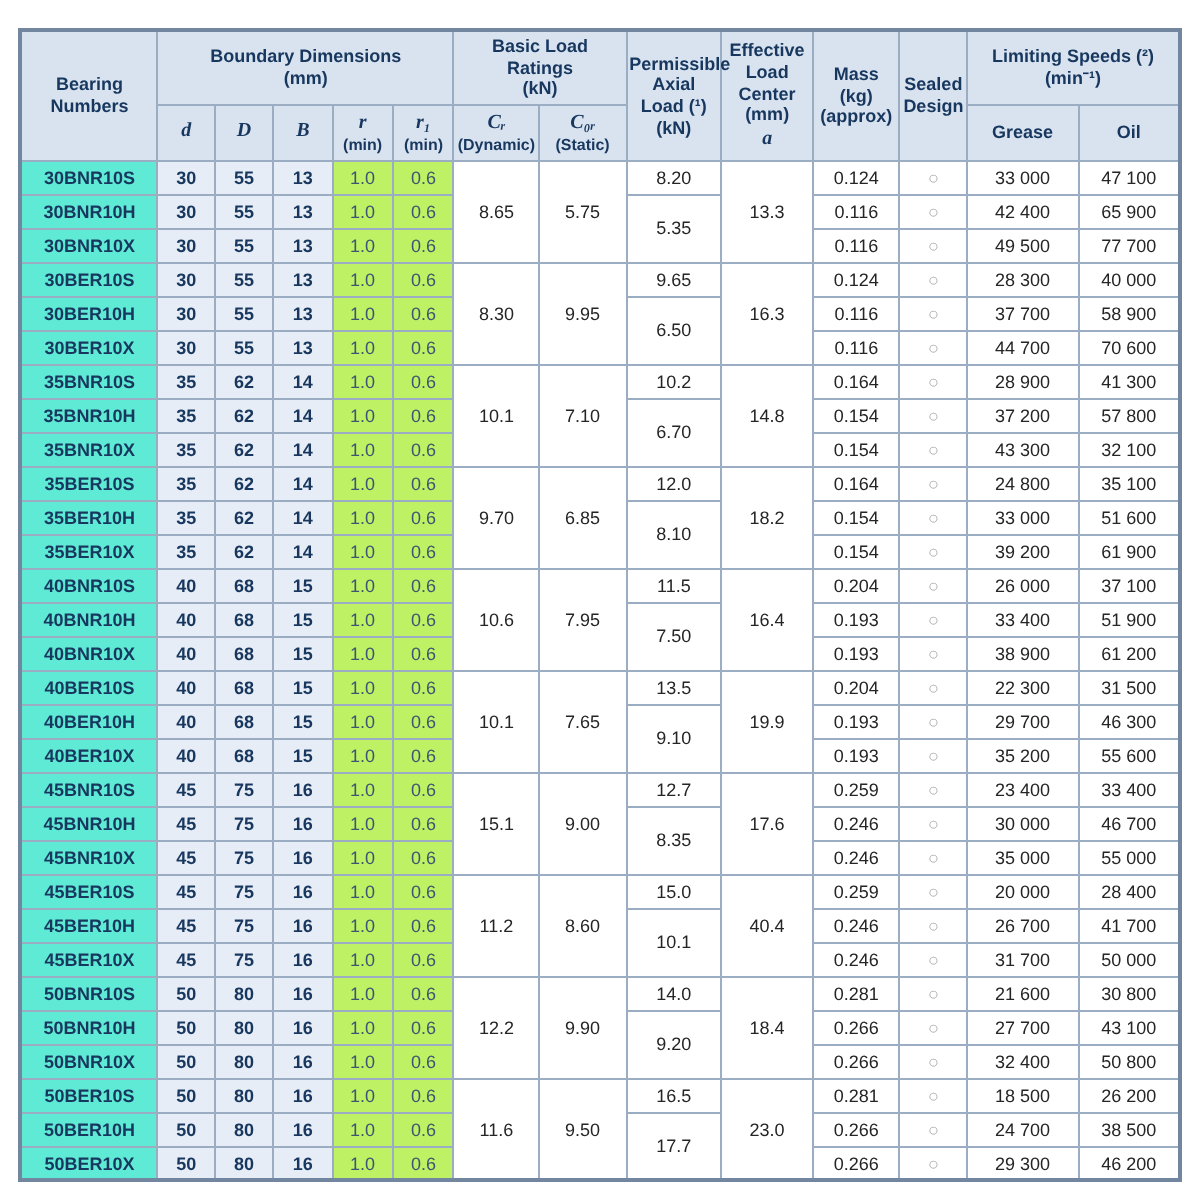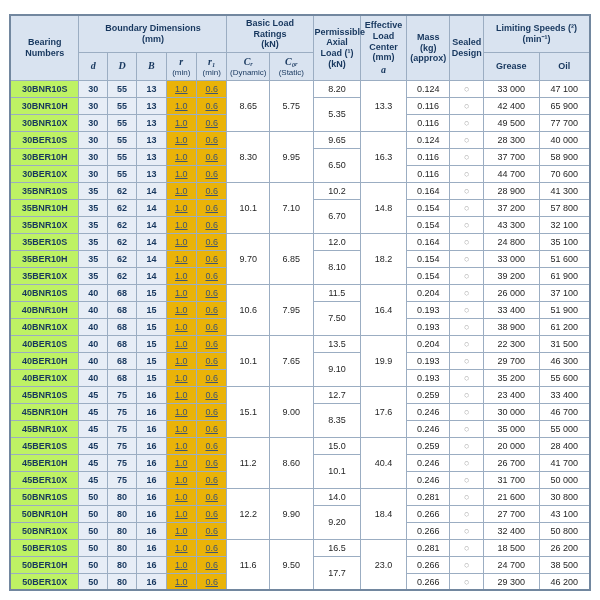--- a/index.html
+++ b/index.html
@@ -32,36 +32,36 @@
   thead tr.h1 th { height:32px; }
   thead tr.h2 th { height:28px; }
   .sym {
     font-family:"Liberation Serif", serif;
     font-style:italic;
     font-size:10px;
   }
   .subline {
     display:block;
     font-size:8px;
-    font-weight:normal;
+    font-weight:bold;
     white-space:pre-line;
   }
   .ml { display:block; white-space:pre-line; }
   .aline { display:block; margin-top:1px; }
   tbody td {
     font-size:9px;
     height:17px;
     padding:0 2px;
     color:#252525;
     white-space:nowrap;
     background:#ffffff;
   }
-  td.c-bearing { background:#bef264; color:#17375e; font-weight:bold; }
+  td.c-bearing { background:#5eead4; color:#17375e; font-weight:bold; }
   td.c-dim     { background:#e7edf6; color:#17375e; font-weight:bold; }
-  td.c-rdim    { background:#eab308; color:#3f5472;text-decoration:underline; }
+  td.c-rdim    { background:#bef264; color:#3f5472; }
   td.c-sealed  { color:#a6a6a6; font-size:9px; }
 </style>
 </head>
 <body>
 
 <div class="page">
   <table class="catalog">
     <colgroup>
       <col style="width:68px">
         <col style="width:28px">

